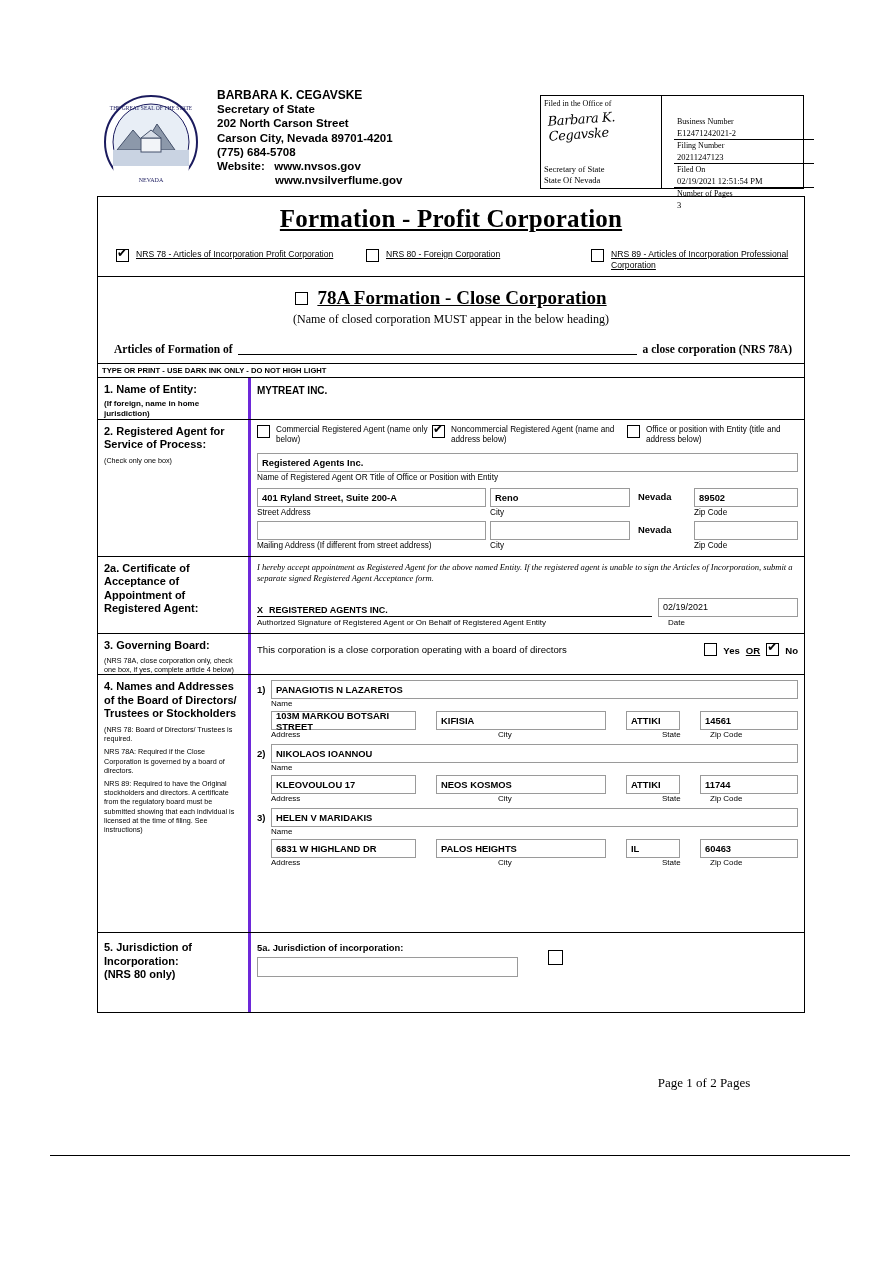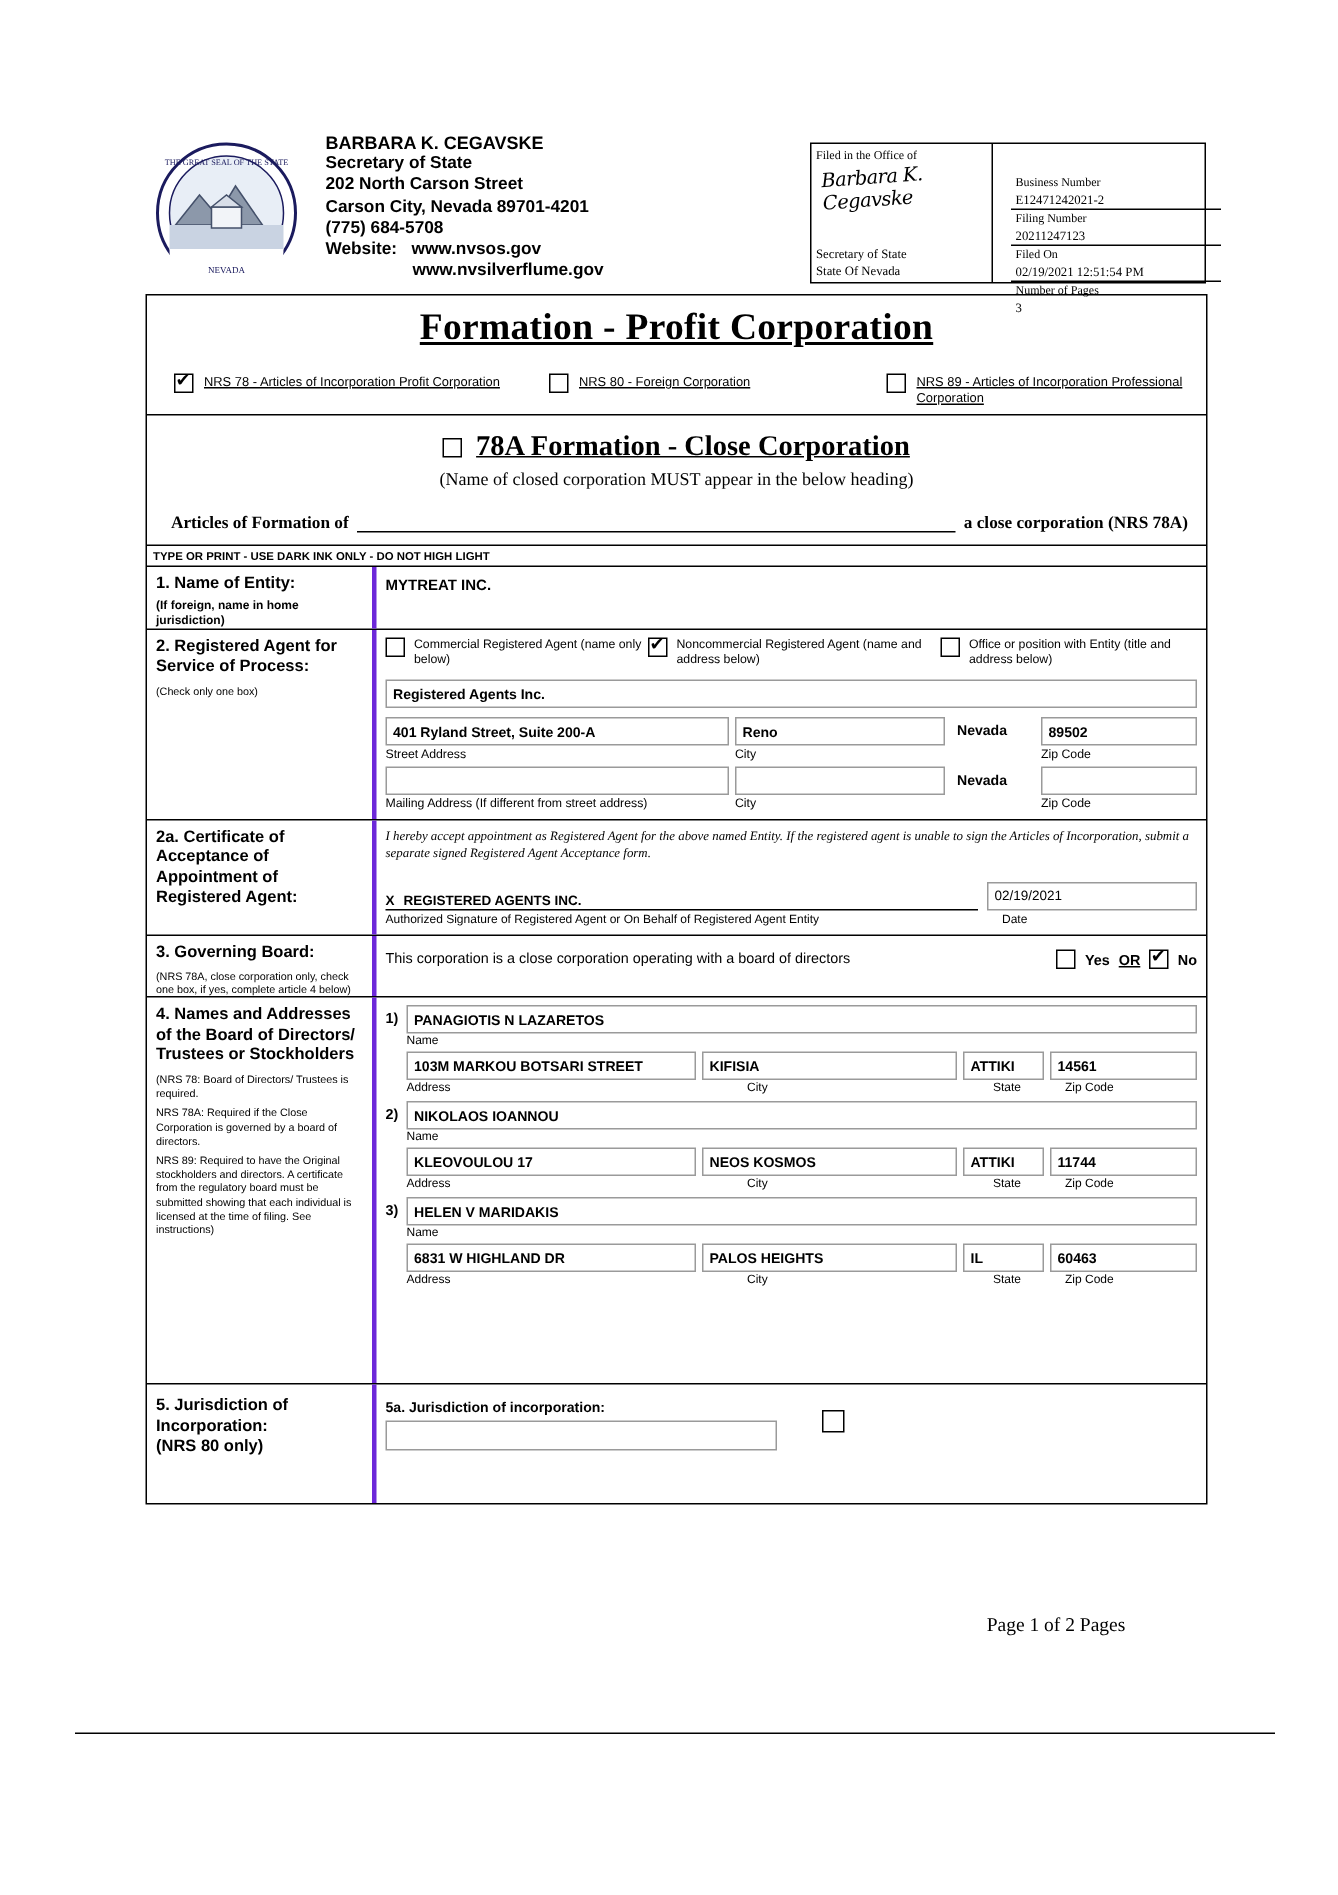--- a/index.html
+++ b/index.html
@@ -71,21 +71,21 @@
   .sigcaps .c1{flex:1;}
   .sigcaps .c2{width:130px;}
 
   .govrow{display:flex;align-items:center;font-size:9.6px;font-weight:bold;padding-top:4px;}
   .govrow .q{flex:1;font-weight:normal;font-size:9.6px;}
   .govrow .yesno{display:flex;align-items:flex-end;gap:6px;}
   .dirnum{font-size:9.6px;font-weight:bold;width:14px;display:inline-block;}
   .namerow{display:flex;align-items:center;}
   .namefield{flex:1;border:1px solid #9a9a9a;height:15px;font-size:9.4px;font-weight:bold;padding:1px 4px;display:flex;align-items:center;}
   .cap-name{font-size:8px;margin:0 0 3px 14px;}
-  .arow{display:flex;gap:4px;margin-left:14px;}
+  .arow{display:flex;gap:20px;margin-left:14px;}
   .acaps{display:flex;gap:4px;margin-left:14px;font-size:8px;margin-top:0px;margin-bottom:5px;}
 
   .jur{display:flex;gap:20px;}
   .jurleft{flex:1;}
   .jurright{flex:1;display:flex;align-items:flex-start;}
   .jurlbl{font-size:9.4px;font-weight:bold;margin-bottom:4px;}
   .jurtext{font-size:9.2px;font-weight:bold;line-height:12px;flex:1;}
 
   .pagefoot{position:absolute;left:0;top:1075px;width:892px;text-align:center;font-family:"Liberation Serif",serif;font-size:13px;}
   .pagefoot span{position:relative;left:258px;}
@@ -215,20 +215,21 @@
             <span class="chk checked"></span>
             <span class="txt">Noncommercial Registered Agent (name and address below)</span>
           </div>
           <div style="flex:1;">
             <span class="chk"></span>
             <span class="txt">Office or position with Entity (title and address below)</span>
           </div>
         </div>
 
         <div class="field" style="margin-top:8px;">Registered Agents Inc.</div>
+        <div class="caption">Name of Registered Agent  OR Title of Office or Position with Entity</div>
 
         <div class="addrgrid">
           <div style="flex:1;">
             <div class="field">401 Ryland Street, Suite 200-A</div>
             <div class="caption">Street Address</div>
           </div>
           <div style="width:140px;">
             <div class="field">Reno</div>
             <div class="caption">City</div>
           </div>

